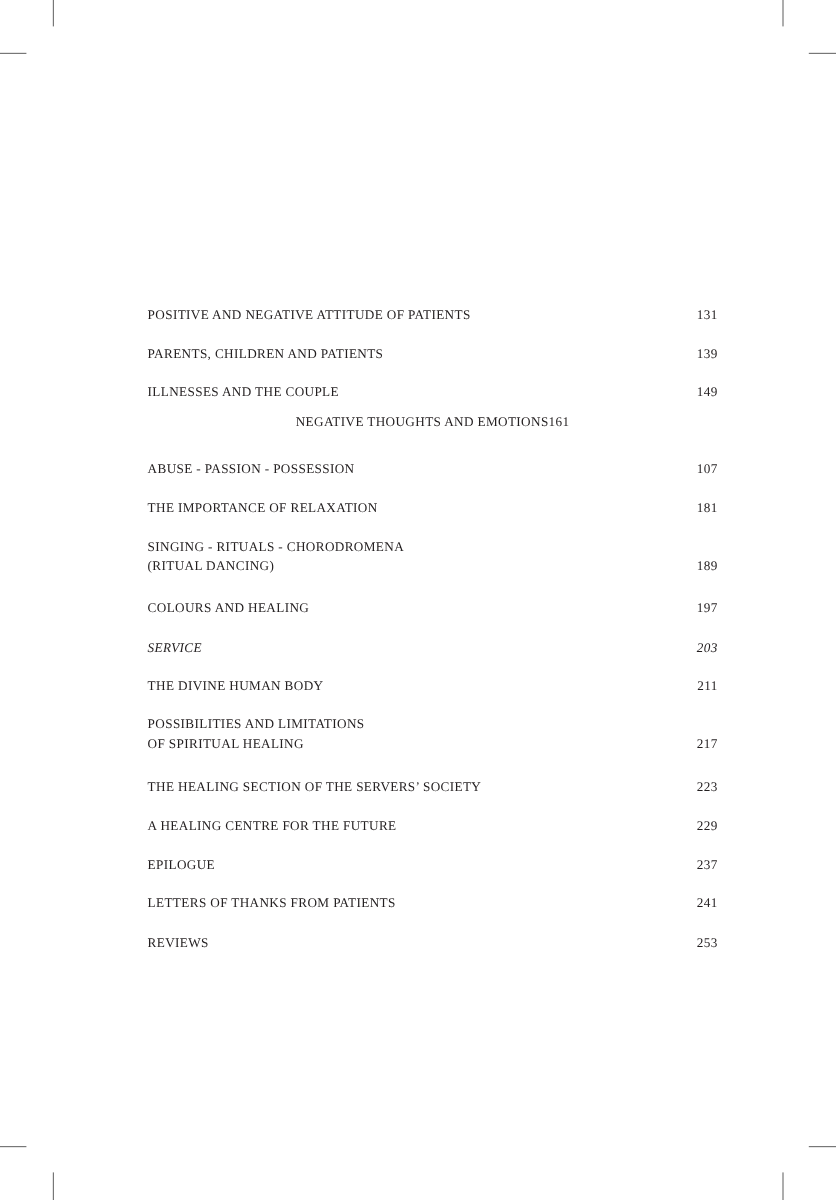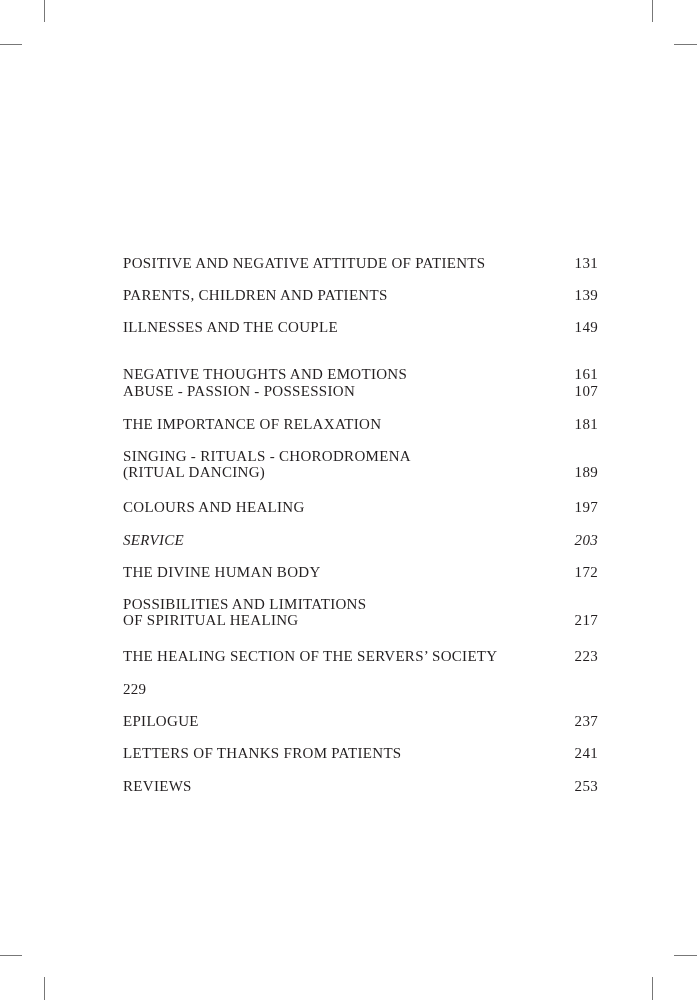--- a/index.html
+++ b/index.html
@@ -1,21 +1,21 @@
 <!DOCTYPE html>
 <html><head>
 <meta charset="utf-8">
 <style>
   html, body { margin:0; padding:0; background:#ffffff; }
   body { width:697px; height:1000px; position:relative; overflow:hidden;
          font-family:"Liberation Serif", "DejaVu Serif", serif; color:#231f20; }
   .crop { position:absolute; background:#777; }
   .toc { position:absolute; left:123px; top:250px; width:475px; }
   .entry { display:flex; justify-content:space-between; align-items:flex-end;
-           font-size:15px; line-height:16px; letter-spacing:0.3px; }
+           font-size:11px; line-height:16px; letter-spacing:0.3px; }
   .entry .title { white-space:pre-line; }
   .entry .page { text-align:right; }
 </style>
 </head>
 <body>
 
 <div class="crop" style="left:44px;top:0;width:1px;height:22px;"></div>
 <div class="crop" style="left:0;top:44px;width:22px;height:1px;"></div>
 <div class="crop" style="left:652px;top:0;width:1px;height:22px;"></div>
 <div class="crop" style="left:674px;top:44px;width:23px;height:1px;"></div>
@@ -30,21 +30,21 @@
       <span class="page">131</span>
     </div>
   <div class="entry" style="position:absolute;top:37px;width:475px;">
       <span class="title">PARENTS, CHILDREN AND PATIENTS</span>
       <span class="page">139</span>
     </div>
   <div class="entry" style="position:absolute;top:69px;width:475px;">
       <span class="title">ILLNESSES AND THE COUPLE</span>
       <span class="page">149</span>
     </div>
-  <div class="entry" style="position:absolute;top:116px;width:475px;">
+  <div class="entry" style="position:absolute;top:94px;width:475px;justify-content:center;">
       <span class="title">NEGATIVE THOUGHTS AND EMOTIONS</span>
       <span class="page">161</span>
     </div>
   <div class="entry" style="position:absolute;top:133px;width:475px;">
       <span class="title">ABUSE - PASSION - POSSESSION</span>
       <span class="page">107</span>
     </div>
   <div class="entry" style="position:absolute;top:166px;width:475px;">
       <span class="title">THE IMPORTANCE OF RELAXATION</span>
       <span class="page">181</span>
@@ -57,32 +57,33 @@
   <div class="entry" style="position:absolute;top:249px;width:475px;">
       <span class="title">COLOURS AND HEALING</span>
       <span class="page">197</span>
     </div>
   <div class="entry" style="position:absolute;top:282px;width:475px;font-style:italic;">
       <span class="title">SERVICE</span>
       <span class="page">203</span>
     </div>
   <div class="entry" style="position:absolute;top:314px;width:475px;">
       <span class="title">THE DIVINE HUMAN BODY</span>
-      <span class="page">172</span>
+      <span class="page">211</span>
     </div>
   <div class="entry" style="position:absolute;top:346px;width:475px;">
       <span class="title">POSSIBILITIES AND LIMITATIONS
 OF SPIRITUAL HEALING</span>
       <span class="page">217</span>
     </div>
   <div class="entry" style="position:absolute;top:398px;width:475px;">
       <span class="title">THE HEALING SECTION OF THE SERVERS’ SOCIETY</span>
       <span class="page">223</span>
     </div>
   <div class="entry" style="position:absolute;top:431px;width:475px;">
+      <span class="title">A HEALING CENTRE FOR THE FUTURE</span>
       <span class="page">229</span>
     </div>
   <div class="entry" style="position:absolute;top:463px;width:475px;">
       <span class="title">EPILOGUE</span>
       <span class="page">237</span>
     </div>
   <div class="entry" style="position:absolute;top:495px;width:475px;">
       <span class="title">LETTERS OF THANKS FROM PATIENTS</span>
       <span class="page">241</span>
     </div>

